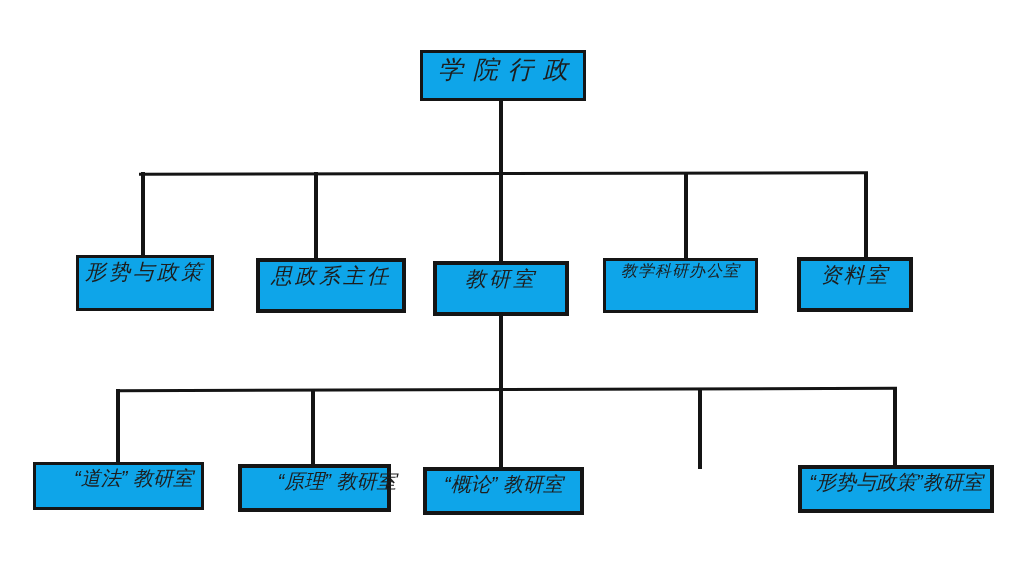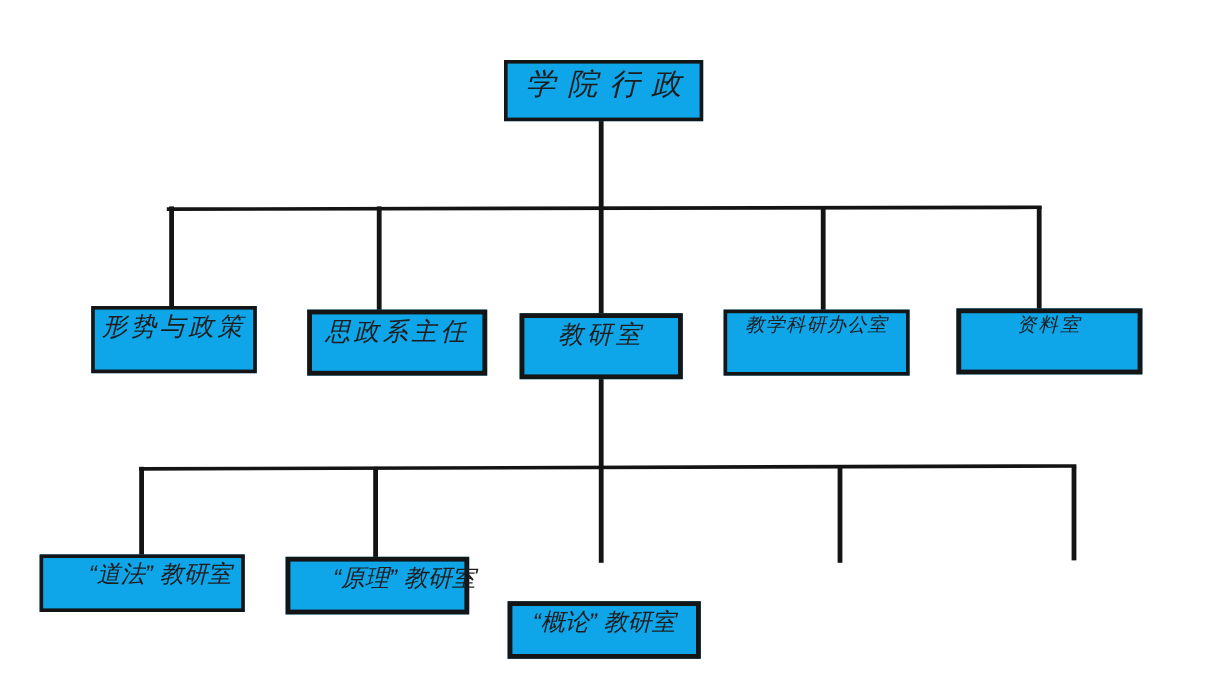--- a/index.html
+++ b/index.html
@@ -33,24 +33,24 @@
     position: absolute;
     background: #141414;
   }
 
   
   #n-root  { left: 420px; top:  50px; width: 166px; height: 51px; font-size: 25px; letter-spacing: 10px; padding-left: 10px; border-width: 3px; }
   #n-l2-0  { left:  76px; top: 255px; width: 138px; height: 56px; font-size: 21px; letter-spacing: 3px; }
   #n-l2-1  { left: 256px; top: 258px; width: 150px; height: 55px; font-size: 21px; letter-spacing: 3px; border-width: 4px; }
   #n-l2-2  { left: 433px; top: 261px; width: 136px; height: 55px; font-size: 21px; letter-spacing: 3px; border-width: 4px; }
   #n-l2-3  { left: 603px; top: 258px; width: 155px; height: 55px; font-size: 16px; letter-spacing: 1px; }
-  #n-l2-4  { left: 797px; top: 257px; width: 155px; height: 55px; font-size: 16px; letter-spacing: 2px; border-width: 4px; }
+  #n-l2-4  { left: 797px; top: 257px; width: 116px; height: 55px; font-size: 21px; letter-spacing: 2px; border-width: 4px; }
   #n-l3-0  { left:  33px; top: 462px; width: 171px; height: 48px; font-size: 20px; padding-left: 30px; }
   #n-l3-1  { left: 238px; top: 464px; width: 153px; height: 48px; font-size: 20px; border-width: 4px; padding-left: 45px; }
-  #n-l3-2  { left: 423px; top: 467px; width: 161px; height: 48px; font-size: 20px; border-width: 4px; margin-top: 34px; }
+  #n-l3-2  { left: 423px; top: 467px; width: 161px; height: 48px; font-size: 20px; border-width: 4px; }
   #n-l3-3  { left: 623px; top: 467px; width: 151px; height: 48px; font-size: 20px; border-width: 4px; }
   #n-l3-4  { left: 798px; top: 465px; width: 196px; height: 48px; font-size: 20px; border-width: 4px; }
 
   
   #c-root-stem   { left: 499px; top: 100px; width: 4px; height: 163px; }  
   #c-h1          { left: 139px; top: 172px; width: 729px; height: 3px; transform: rotate(-0.12deg); }
   #c-h1-d0       { left: 141px; top: 172px; width: 4px; height: 85px; }
   #c-h1-d1       { left: 314px; top: 172px; width: 4px; height: 88px; }
   #c-h1-d3       { left: 684px; top: 172px; width: 4px; height: 88px; }
   #c-h1-d4       { left: 864px; top: 172px; width: 4px; height: 87px; }
@@ -101,14 +101,17 @@
 
   <div class="node" id="n-l3-0">
     <span class="lbl">“道法” 教研室</span>
   </div>
   <div class="node" id="n-l3-1">
     <span class="lbl">“原理” 教研室</span>
   </div>
   <div class="node" id="n-l3-2">
     <span class="lbl">“概论” 教研室</span>
   </div>
+  <div class="node" id="n-l3-4">
+    <span class="lbl">“形势与政策”教研室</span>
+  </div>
 
 </div>
 
 </body></html>

